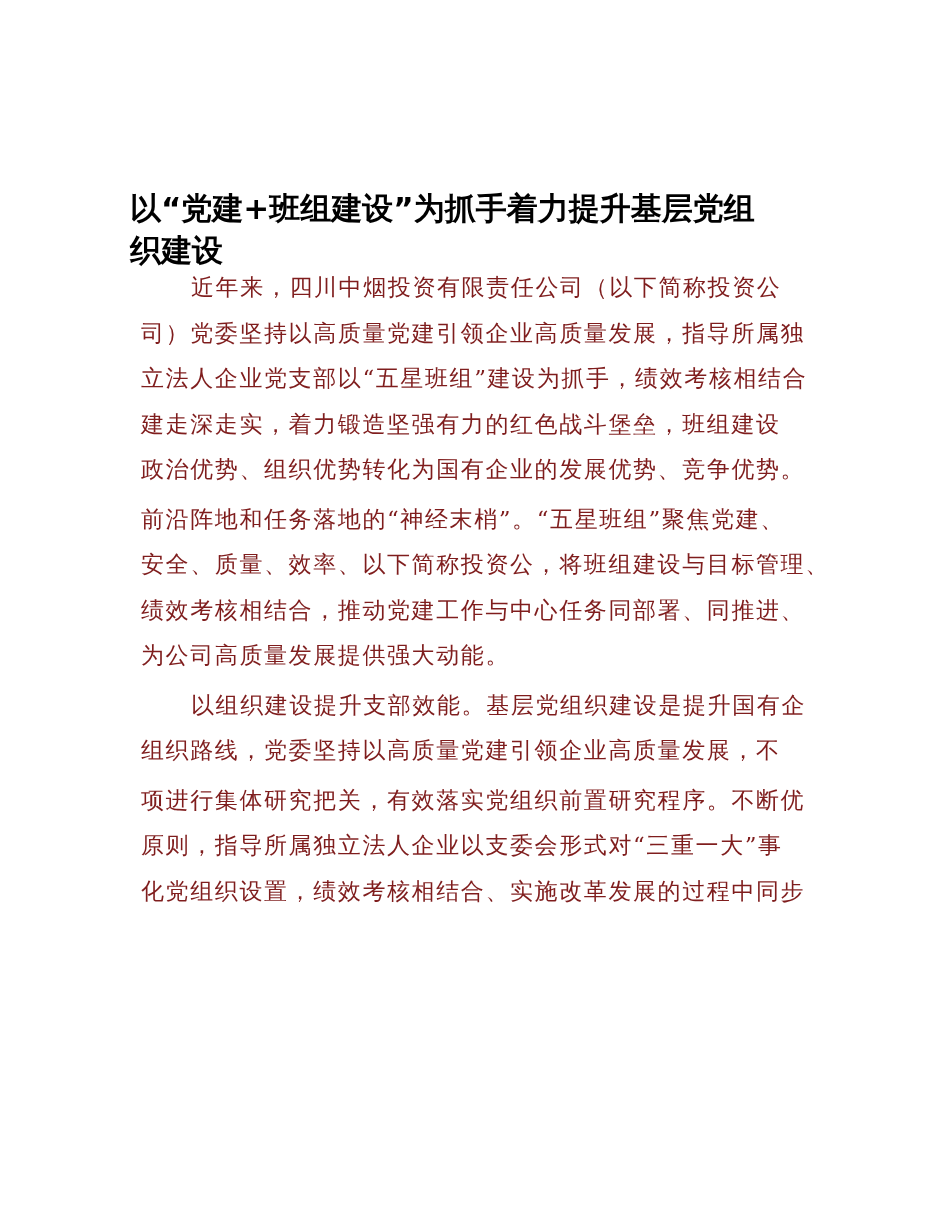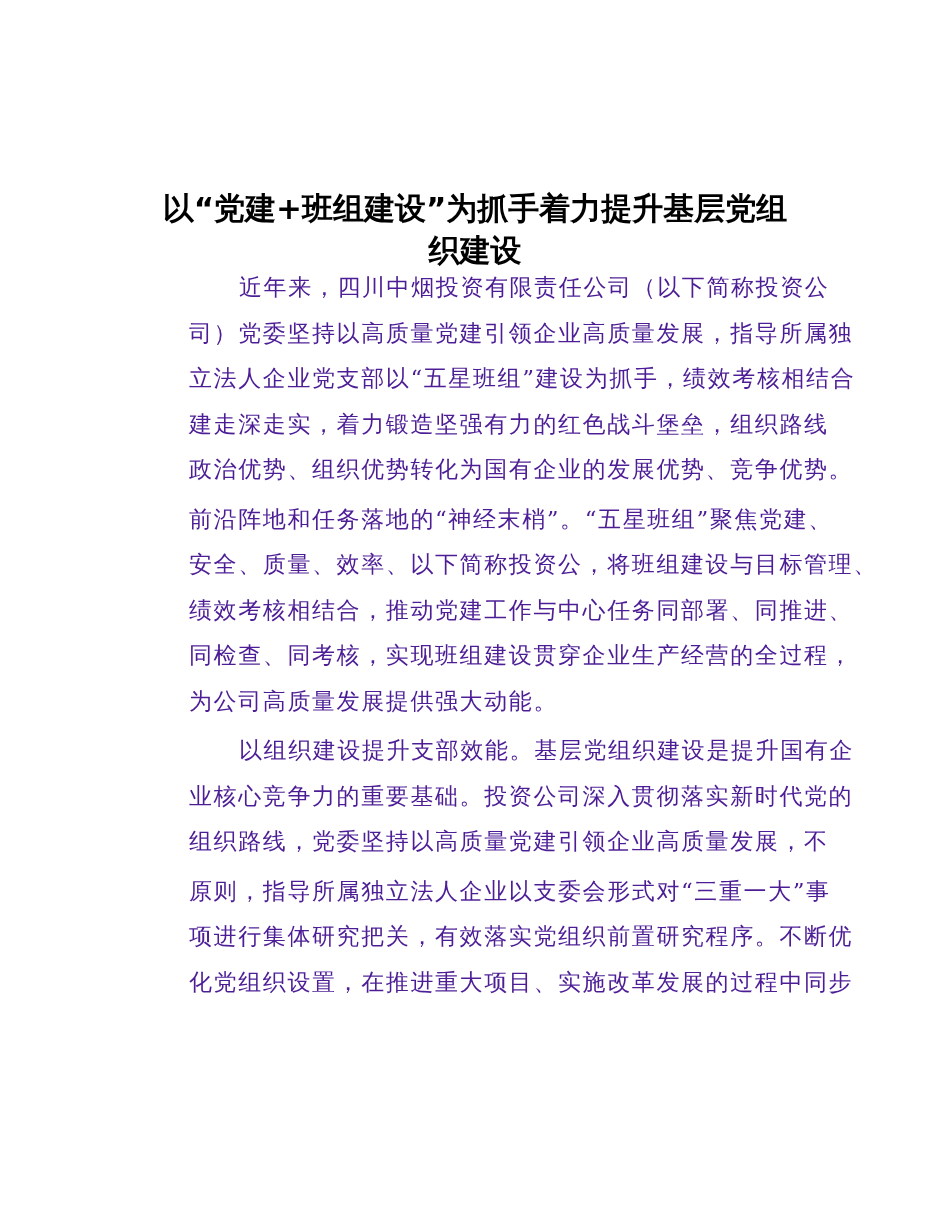--- a/index.html
+++ b/index.html
@@ -19,40 +19,39 @@
       left: 0; top: 0;
       width: 950px;
       height: 1230px;
       background: #ffffff;
     }
     .title {
       position: absolute;
       left: 130px;
       top: 166px;
       width: 690px;
-      text-align: center;
+      text-align: left;
       font-family: "DejaVu Sans", "Liberation Sans", sans-serif;
       font-weight: bold;
       font-size: 31px;
       line-height: 42px;
       color: #000000;
     }
     .title .tline {
       display: block;
       white-space: nowrap;
     }
     .body-text {
       position: absolute;
       left: 141px;
       top: 265px;
       width: 700px;
       font-family: "DejaVu Serif", "Liberation Serif", serif;
       font-size: 23px;
-      color: #4c1d95;
-      margin-left: 48px;
+      color: #7f1d1d;
     }
     .para {
       margin: 0;
     }
     .line {
       display: block;
       height: 45.5px;
       line-height: 45.5px;
       white-space: nowrap;
       letter-spacing: 1.6px;
@@ -70,44 +69,42 @@
     <span class="tline">以“党建+班组建设”为抓手着力提升基层党组</span>
     <span class="tline">织建设</span>
   </h1>
 
   <div class="body-text">
 
     <div class="para">
       <span class="line indent">近年来，四川中烟投资有限责任公司（以下简称投资公</span>
       <span class="line">司）党委坚持以高质量党建引领企业高质量发展，指导所属独</span>
       <span class="line">立法人企业党支部以“五星班组”建设为抓手，绩效考核相结合</span>
-      <span class="line">建走深走实，着力锻造坚强有力的红色战斗堡垒，组织路线</span>
+      <span class="line">建走深走实，着力锻造坚强有力的红色战斗堡垒，班组建设</span>
       <span class="line">政治优势、组织优势转化为国有企业的发展优势、竞争优势。</span>
     </div>
 
     <div style="height:4px"></div>
 
     <div class="para">
       <span class="line">前沿阵地和任务落地的“神经末梢”。“五星班组”聚焦党建、</span>
       <span class="line">安全、质量、效率、以下简称投资公，将班组建设与目标管理、</span>
       <span class="line">绩效考核相结合，推动党建工作与中心任务同部署、同推进、</span>
-      <span class="line">同检查、同考核，实现班组建设贯穿企业生产经营的全过程，</span>
       <span class="line">为公司高质量发展提供强大动能。</span>
     </div>
 
     <div style="height:4px"></div>
 
     <div class="para">
       <span class="line indent">以组织建设提升支部效能。基层党组织建设是提升国有企</span>
-      <span class="line">业核心竞争力的重要基础。投资公司深入贯彻落实新时代党的</span>
       <span class="line">组织路线，党委坚持以高质量党建引领企业高质量发展，不</span>
     </div>
 
     <div style="height:4px"></div>
 
     <div class="para">
+      <span class="line">项进行集体研究把关，有效落实党组织前置研究程序。不断优</span>
       <span class="line">原则，指导所属独立法人企业以支委会形式对“三重一大”事</span>
-      <span class="line">项进行集体研究把关，有效落实党组织前置研究程序。不断优</span>
-      <span class="line">化党组织设置，在推进重大项目、实施改革发展的过程中同步</span>
+      <span class="line">化党组织设置，绩效考核相结合、实施改革发展的过程中同步</span>
     </div>
 
   </div>
 </div>
 
 </body></html>

